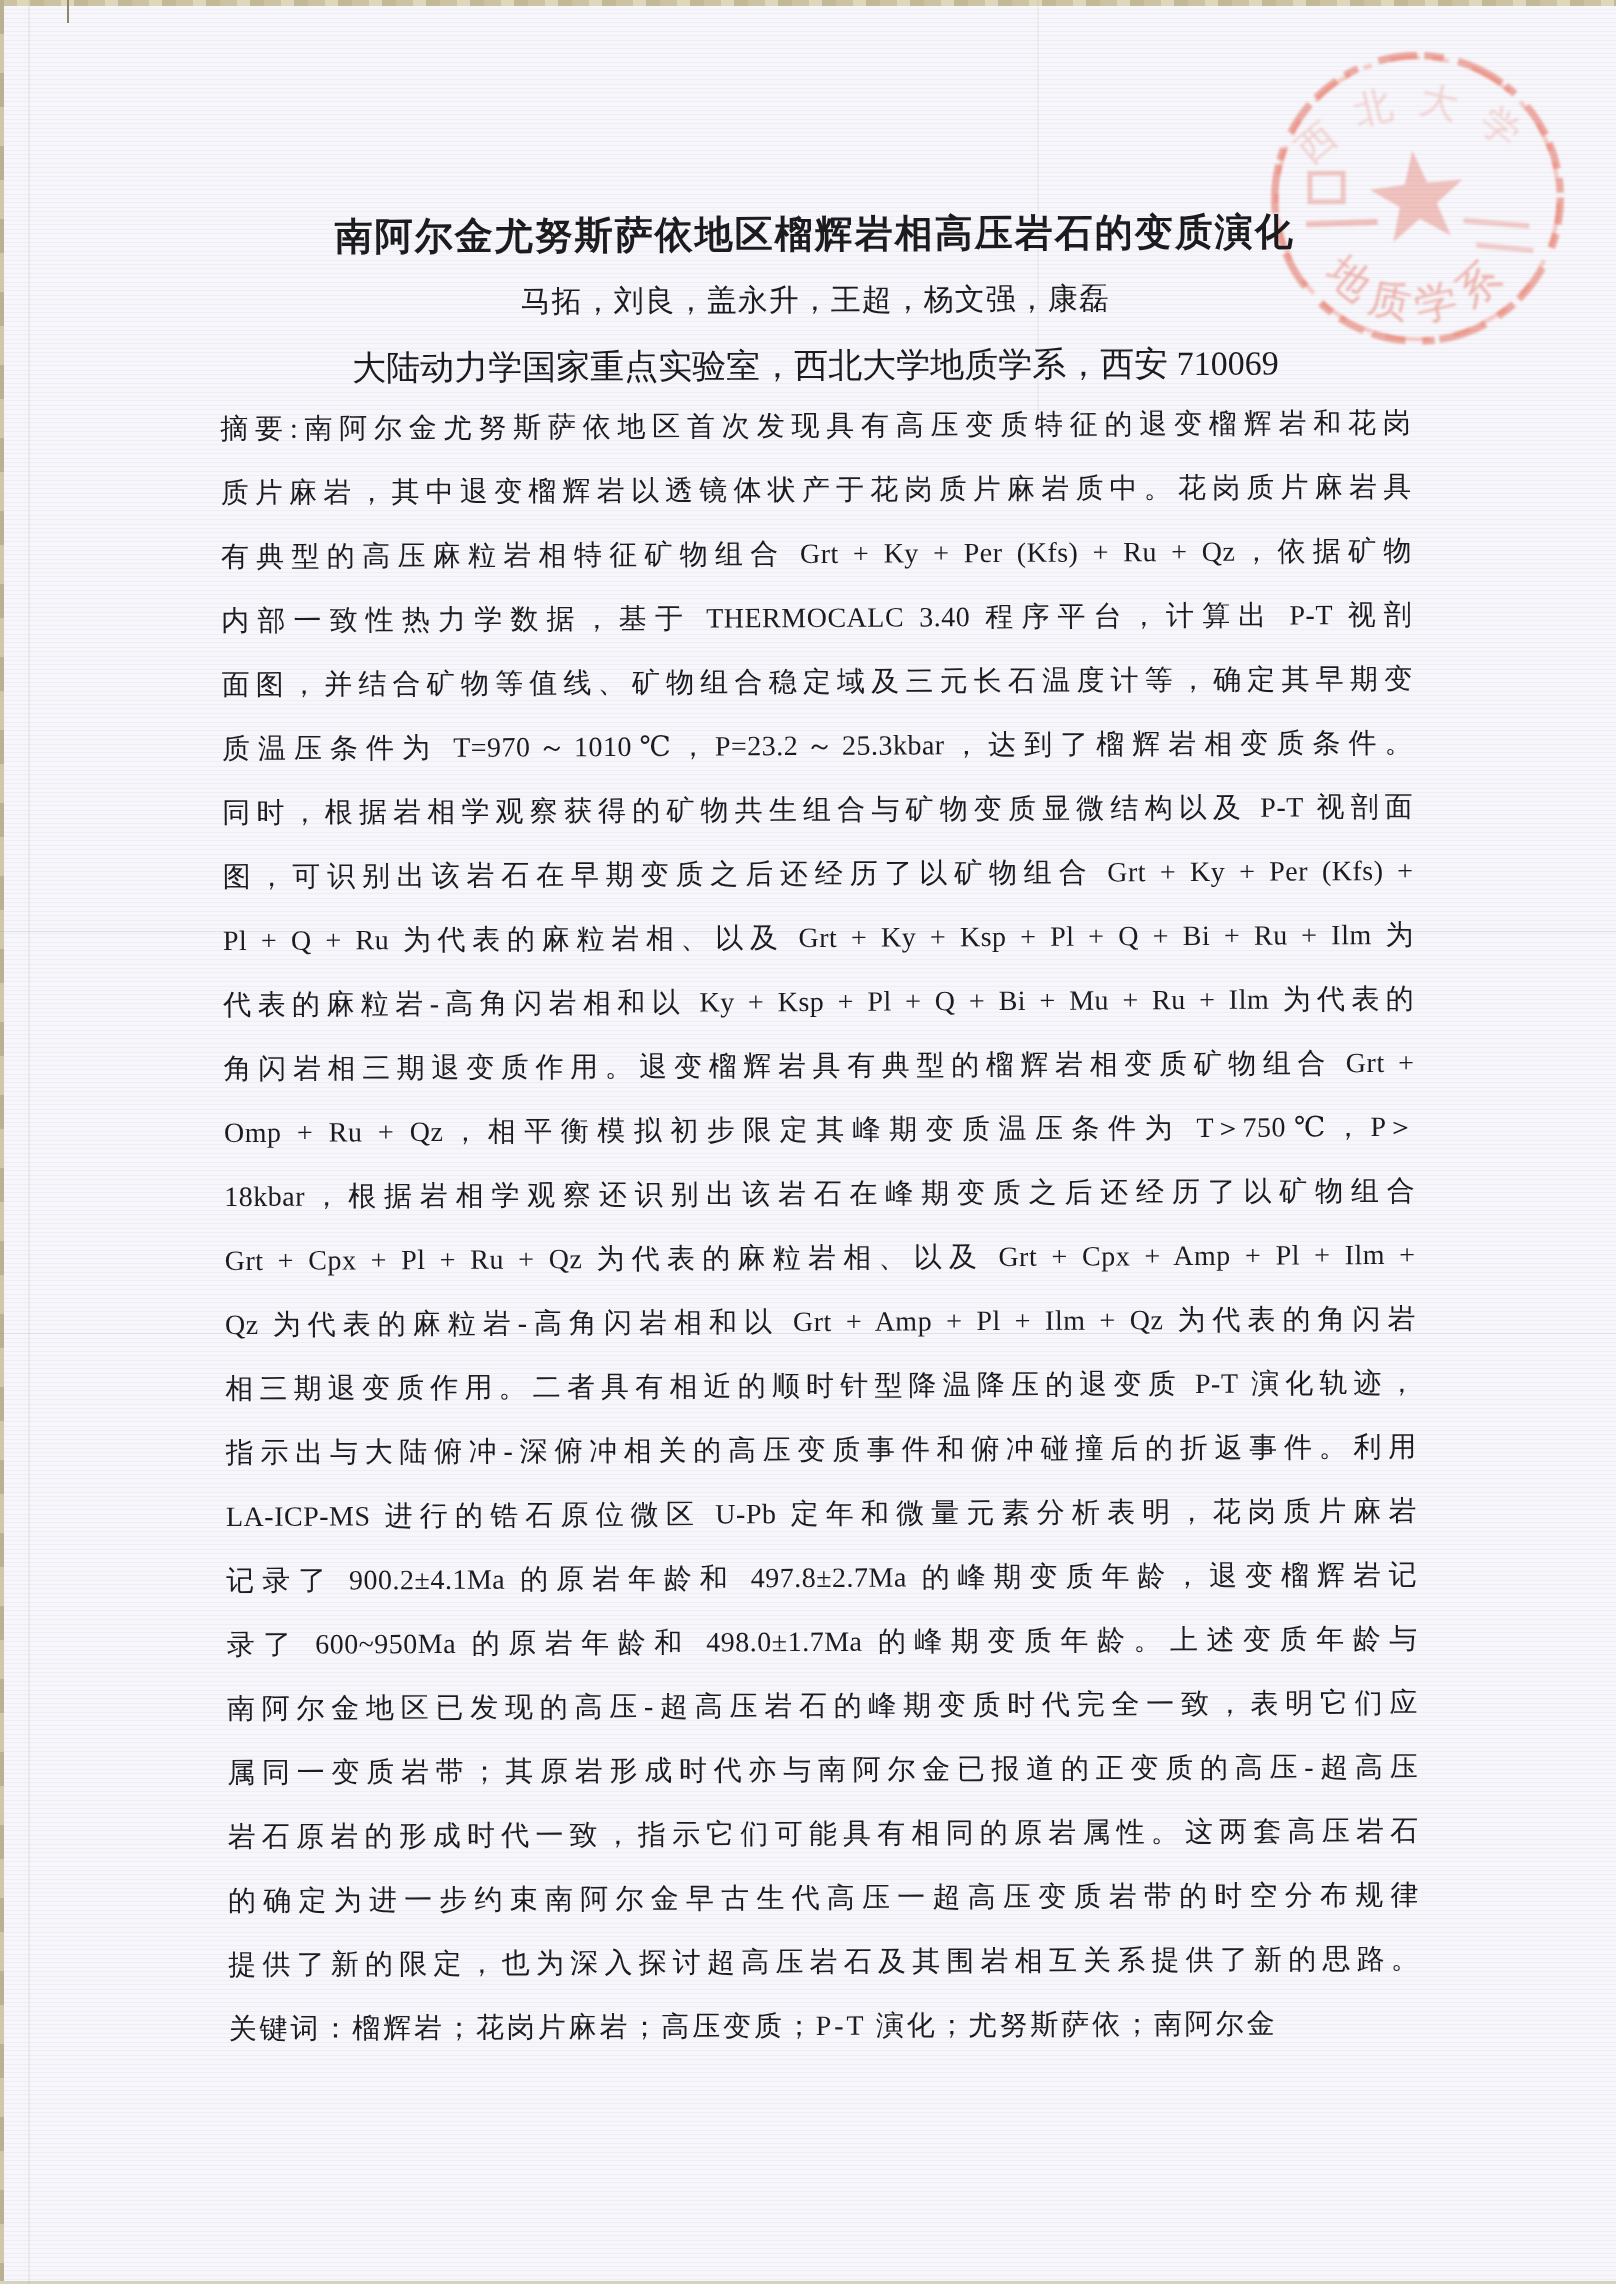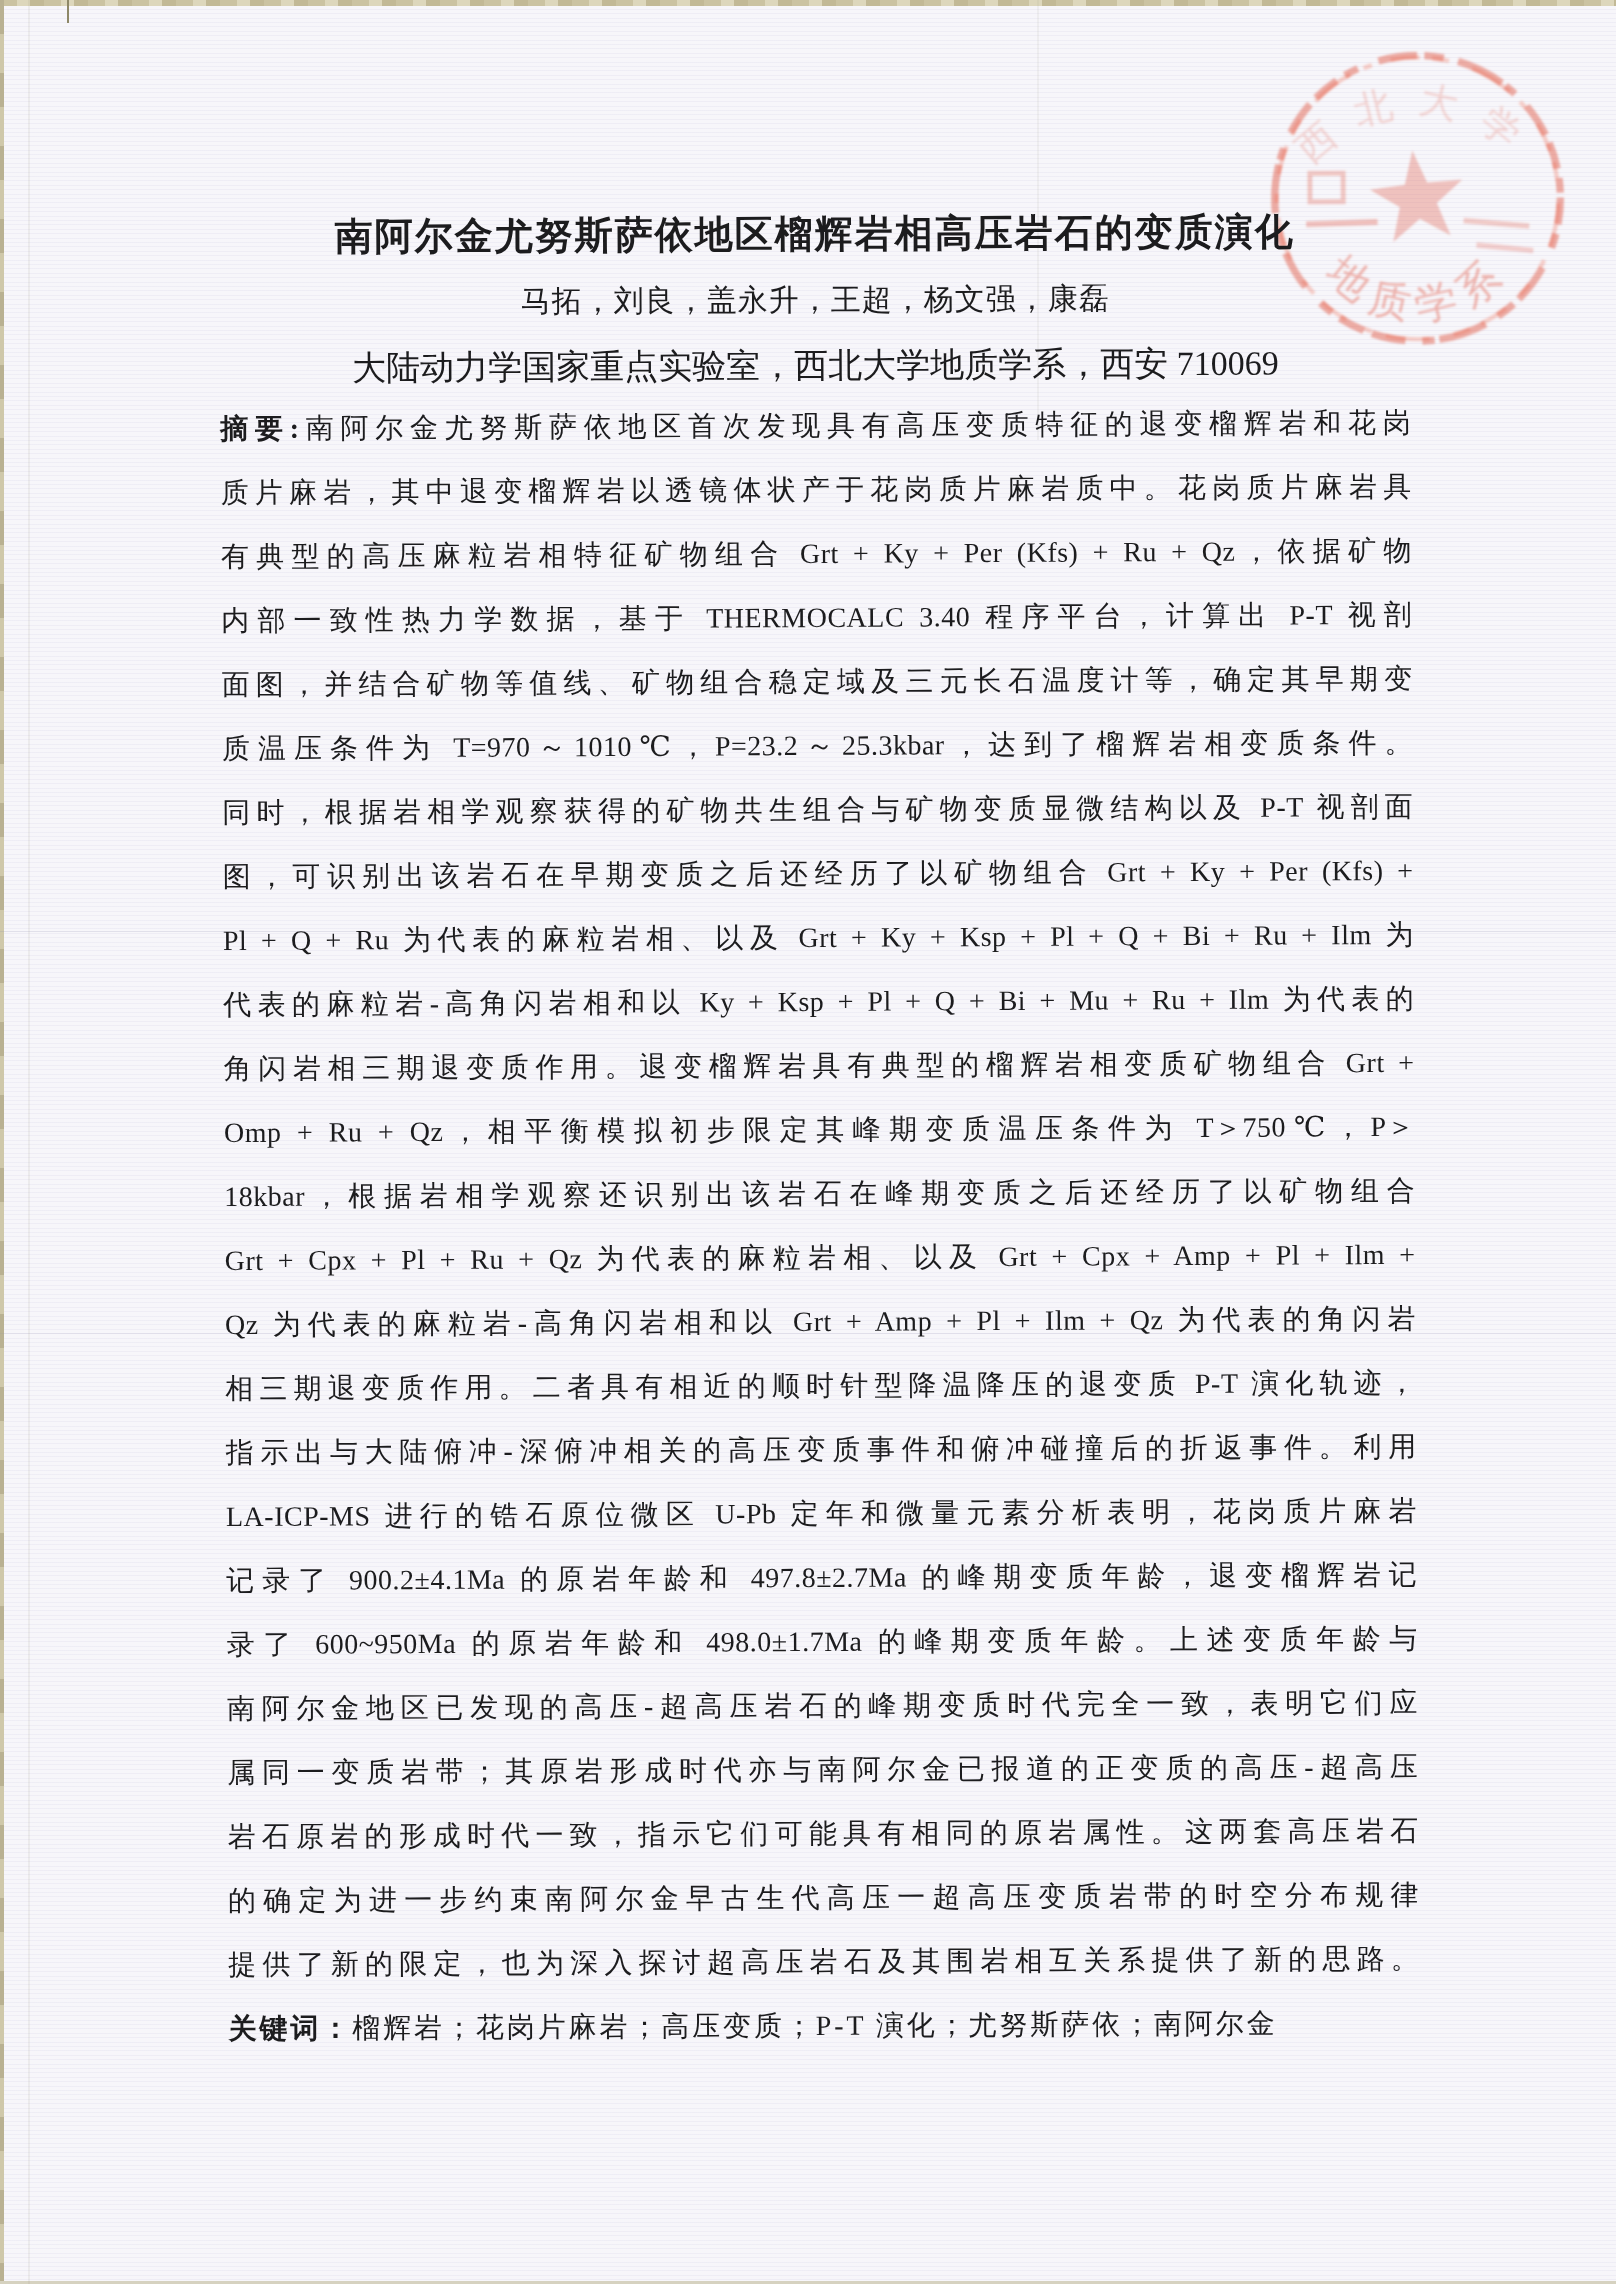--- a/index.html
+++ b/index.html
@@ -32,21 +32,21 @@
   .affiliation{position:absolute;left:224px;top:343px;width:1191px;
     text-align:center;font-size:34px;white-space:nowrap;}
 
   .abstract{position:absolute;left:224px;top:394px;width:1191px;font-size:28px;}
   .abstract .line{
     height:64px;line-height:64px;
     text-align:justify;text-align-last:justify;
     letter-spacing:0.5px;white-space:nowrap;
   }
   .abstract .line.kw{text-align-last:left;letter-spacing:2.9px;}
-  .abstract b{font-weight:700;}
+  .abstract b{font-weight:400;}
 
   .stamp{position:absolute;left:1266px;top:45px;width:313px;height:313px;}
 </style>
 </head>
 <body>
 
 <div class="page">
 
   <div class="edge-top"></div>
   <div class="edge-left"></div>

